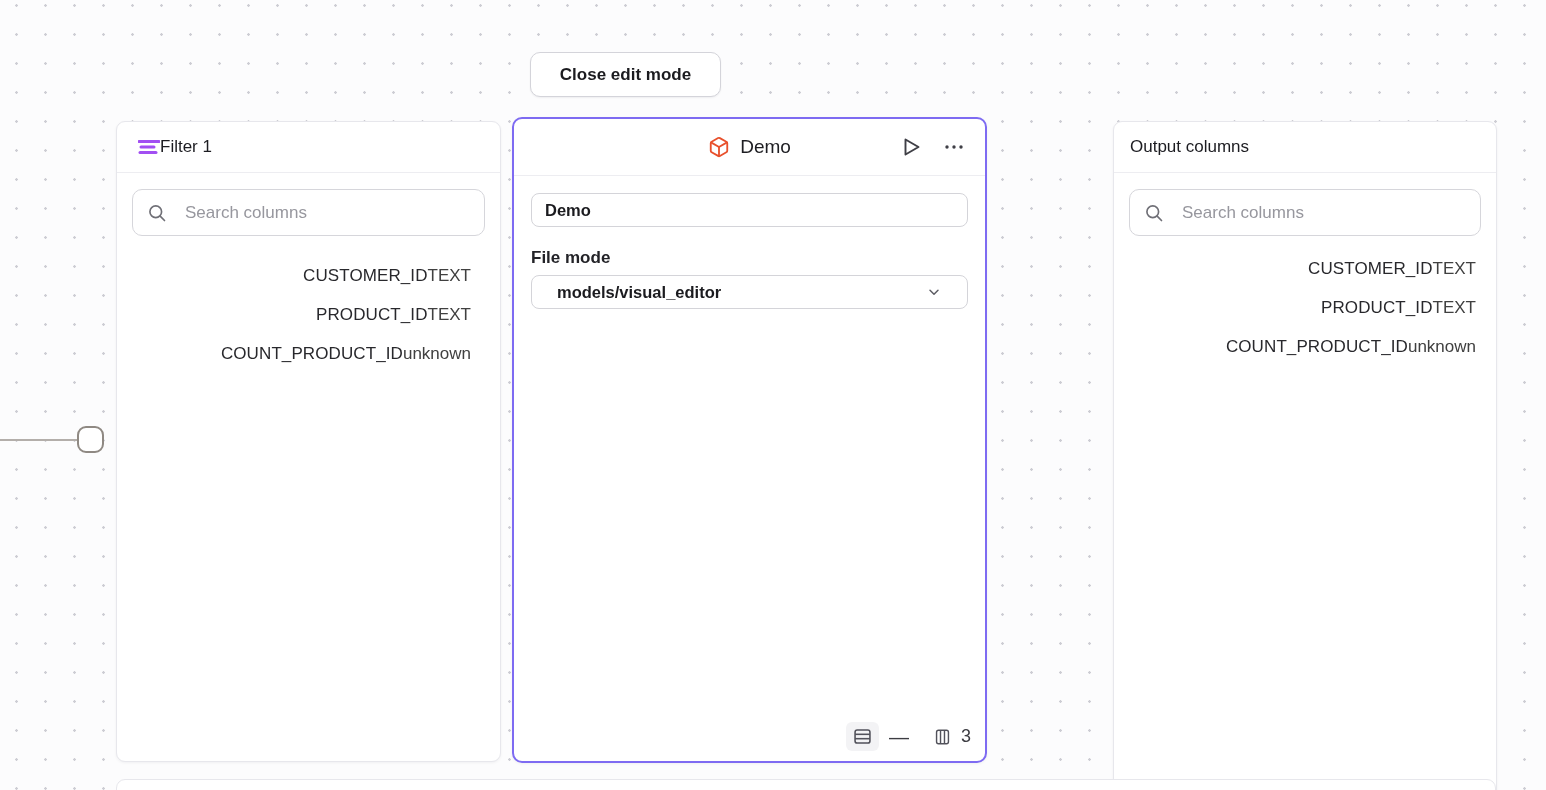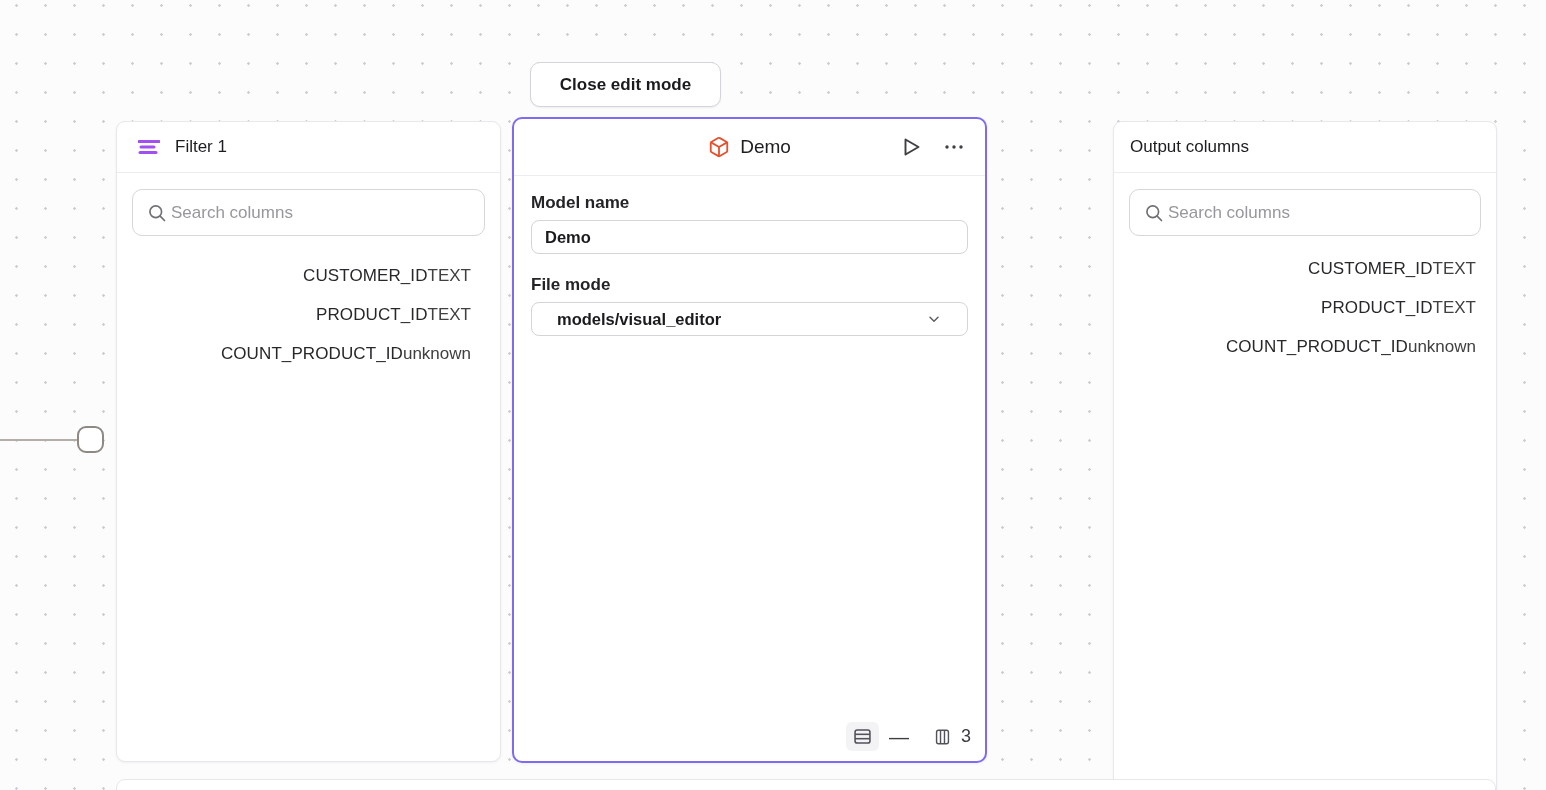--- a/index.html
+++ b/index.html
@@ -28,21 +28,21 @@
     align-items: center;
     height: 51px;
     border-bottom: 1px solid #ededf1;
     font-size: 17px;
     color: #1c1c21;
   }
 
   
   .close-edit-btn {
     position: absolute;
-    left: 530px; top: 62px;
+    left: 530px; top: 52px;
     width: 191px; height: 45px;
     background: #fff;
     border: 1px solid #d4d4da;
     border-radius: 10px;
     box-shadow: 0 1px 2px rgba(20,20,30,0.06);
     display: flex; align-items: center; justify-content: center;
     font-size: 17px; font-weight: 700; color: #1b1b1f;
     cursor: pointer;
   }
 
@@ -57,30 +57,30 @@
     position: absolute;
     left: 77px; top: 426px;
     width: 27px; height: 27px;
     background: #fff;
     border: 2px solid #8f8983;
     border-radius: 9px;
   }
 
   
   .filter-node { left: 116px; top: 121px; width: 385px; height: 641px; }
-  .filter-node .panel-header { padding-left: 21px; gap: 15px; }
+  .filter-node .panel-header { padding-left: 21px; gap: 0; }
 
   .search-box {
     margin: 16px 15px 0 15px;
     height: 47px;
     border: 1px solid #d6d6db;
     border-radius: 10px;
     display: flex; align-items: center;
     padding: 0 14px;
-    gap: 4px;
+    gap: 18px;
     background: #fff;
   }
   .search-box input {
     border: none; outline: none;
     flex: 1;
     font-family: inherit;
     font-size: 17px;
     color: #2a2a2e;
     background: transparent;
   }
@@ -268,21 +268,20 @@
         <svg width="24" height="24" viewBox="0 0 24 24" fill="#3f3f46">
           <circle cx="5" cy="12" r="1.7"></circle>
             <circle cx="12" cy="12" r="1.7"></circle>
             <circle cx="19" cy="12" r="1.7"></circle>
         </svg>
       </span>
     </div>
   </div>
 
   <div class="model-body">
-    <div class="field-label">Model name</div>
     <input class="text-field" type="text" value="Demo" style="">
 
     <div class="field-label">File mode</div>
     <div class="select-field">
       <span>models/visual_editor</span>
       <span>
         <svg width="16" height="16" viewBox="0 0 24 24" fill="none" stroke="#5c5c63" stroke-width="2.2" stroke-linecap="round" stroke-linejoin="round">
           <polyline points="6 9.5 12 15.5 18 9.5"></polyline>
         </svg>
       </span>

